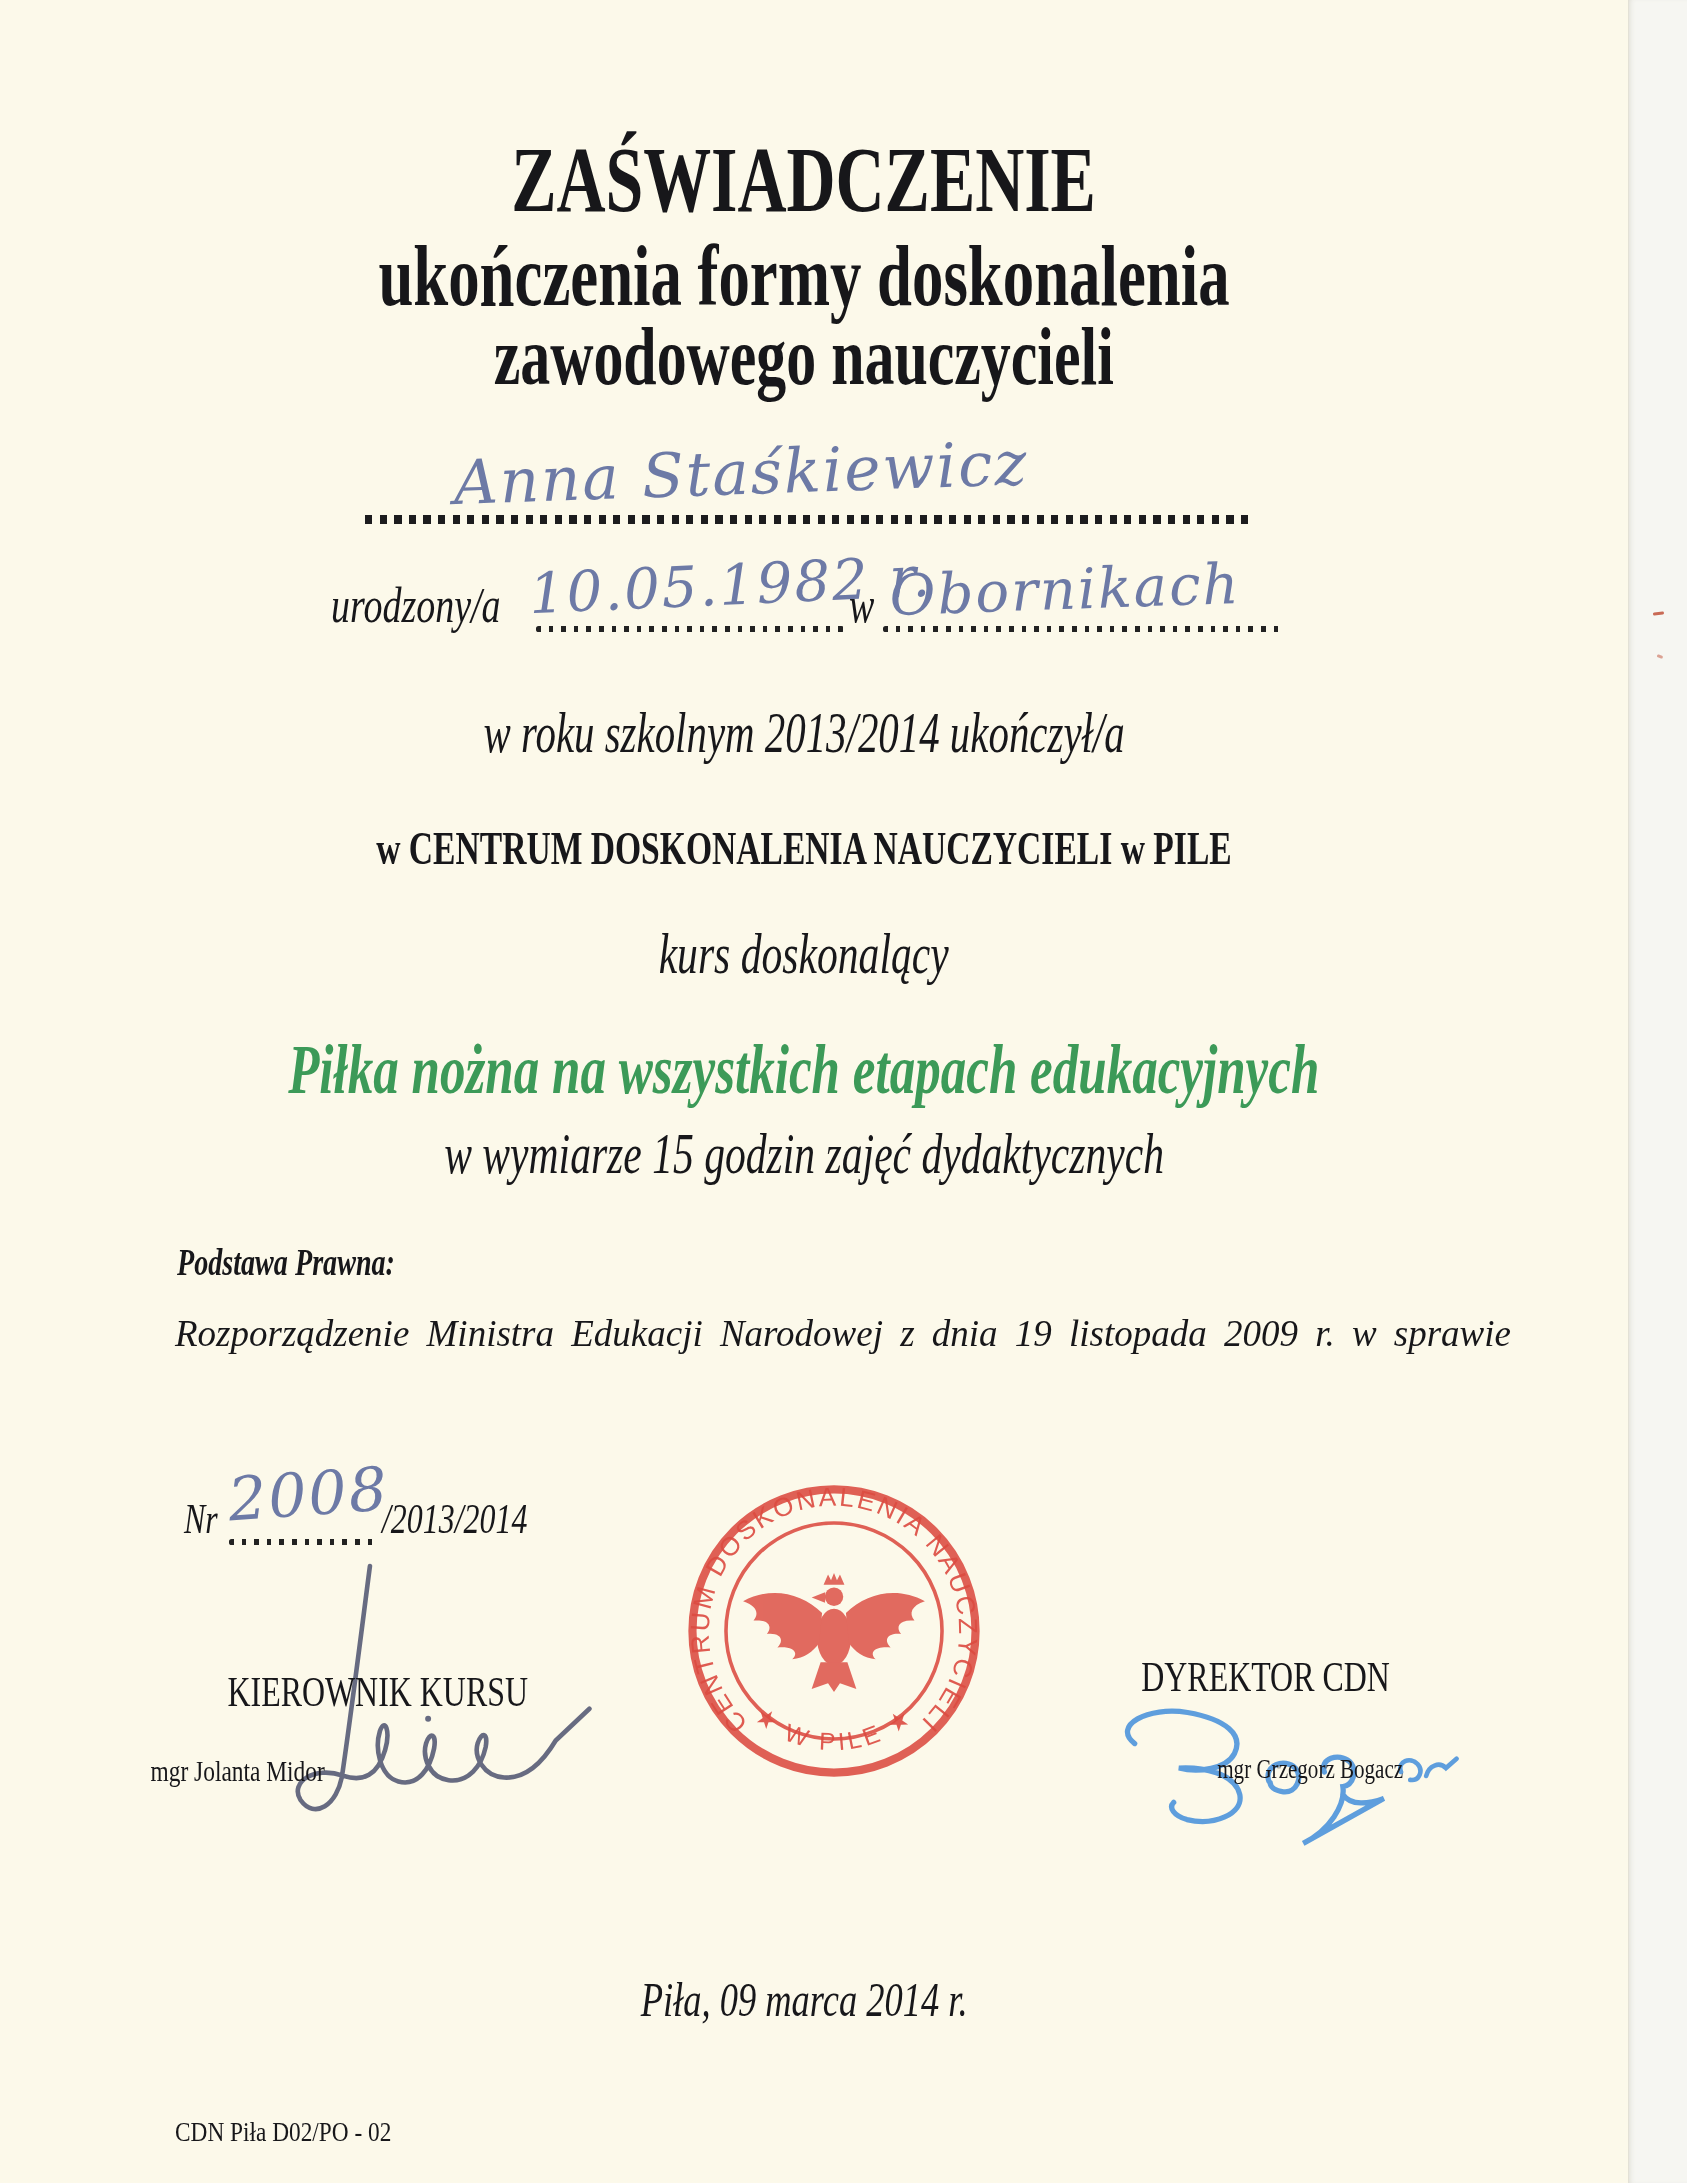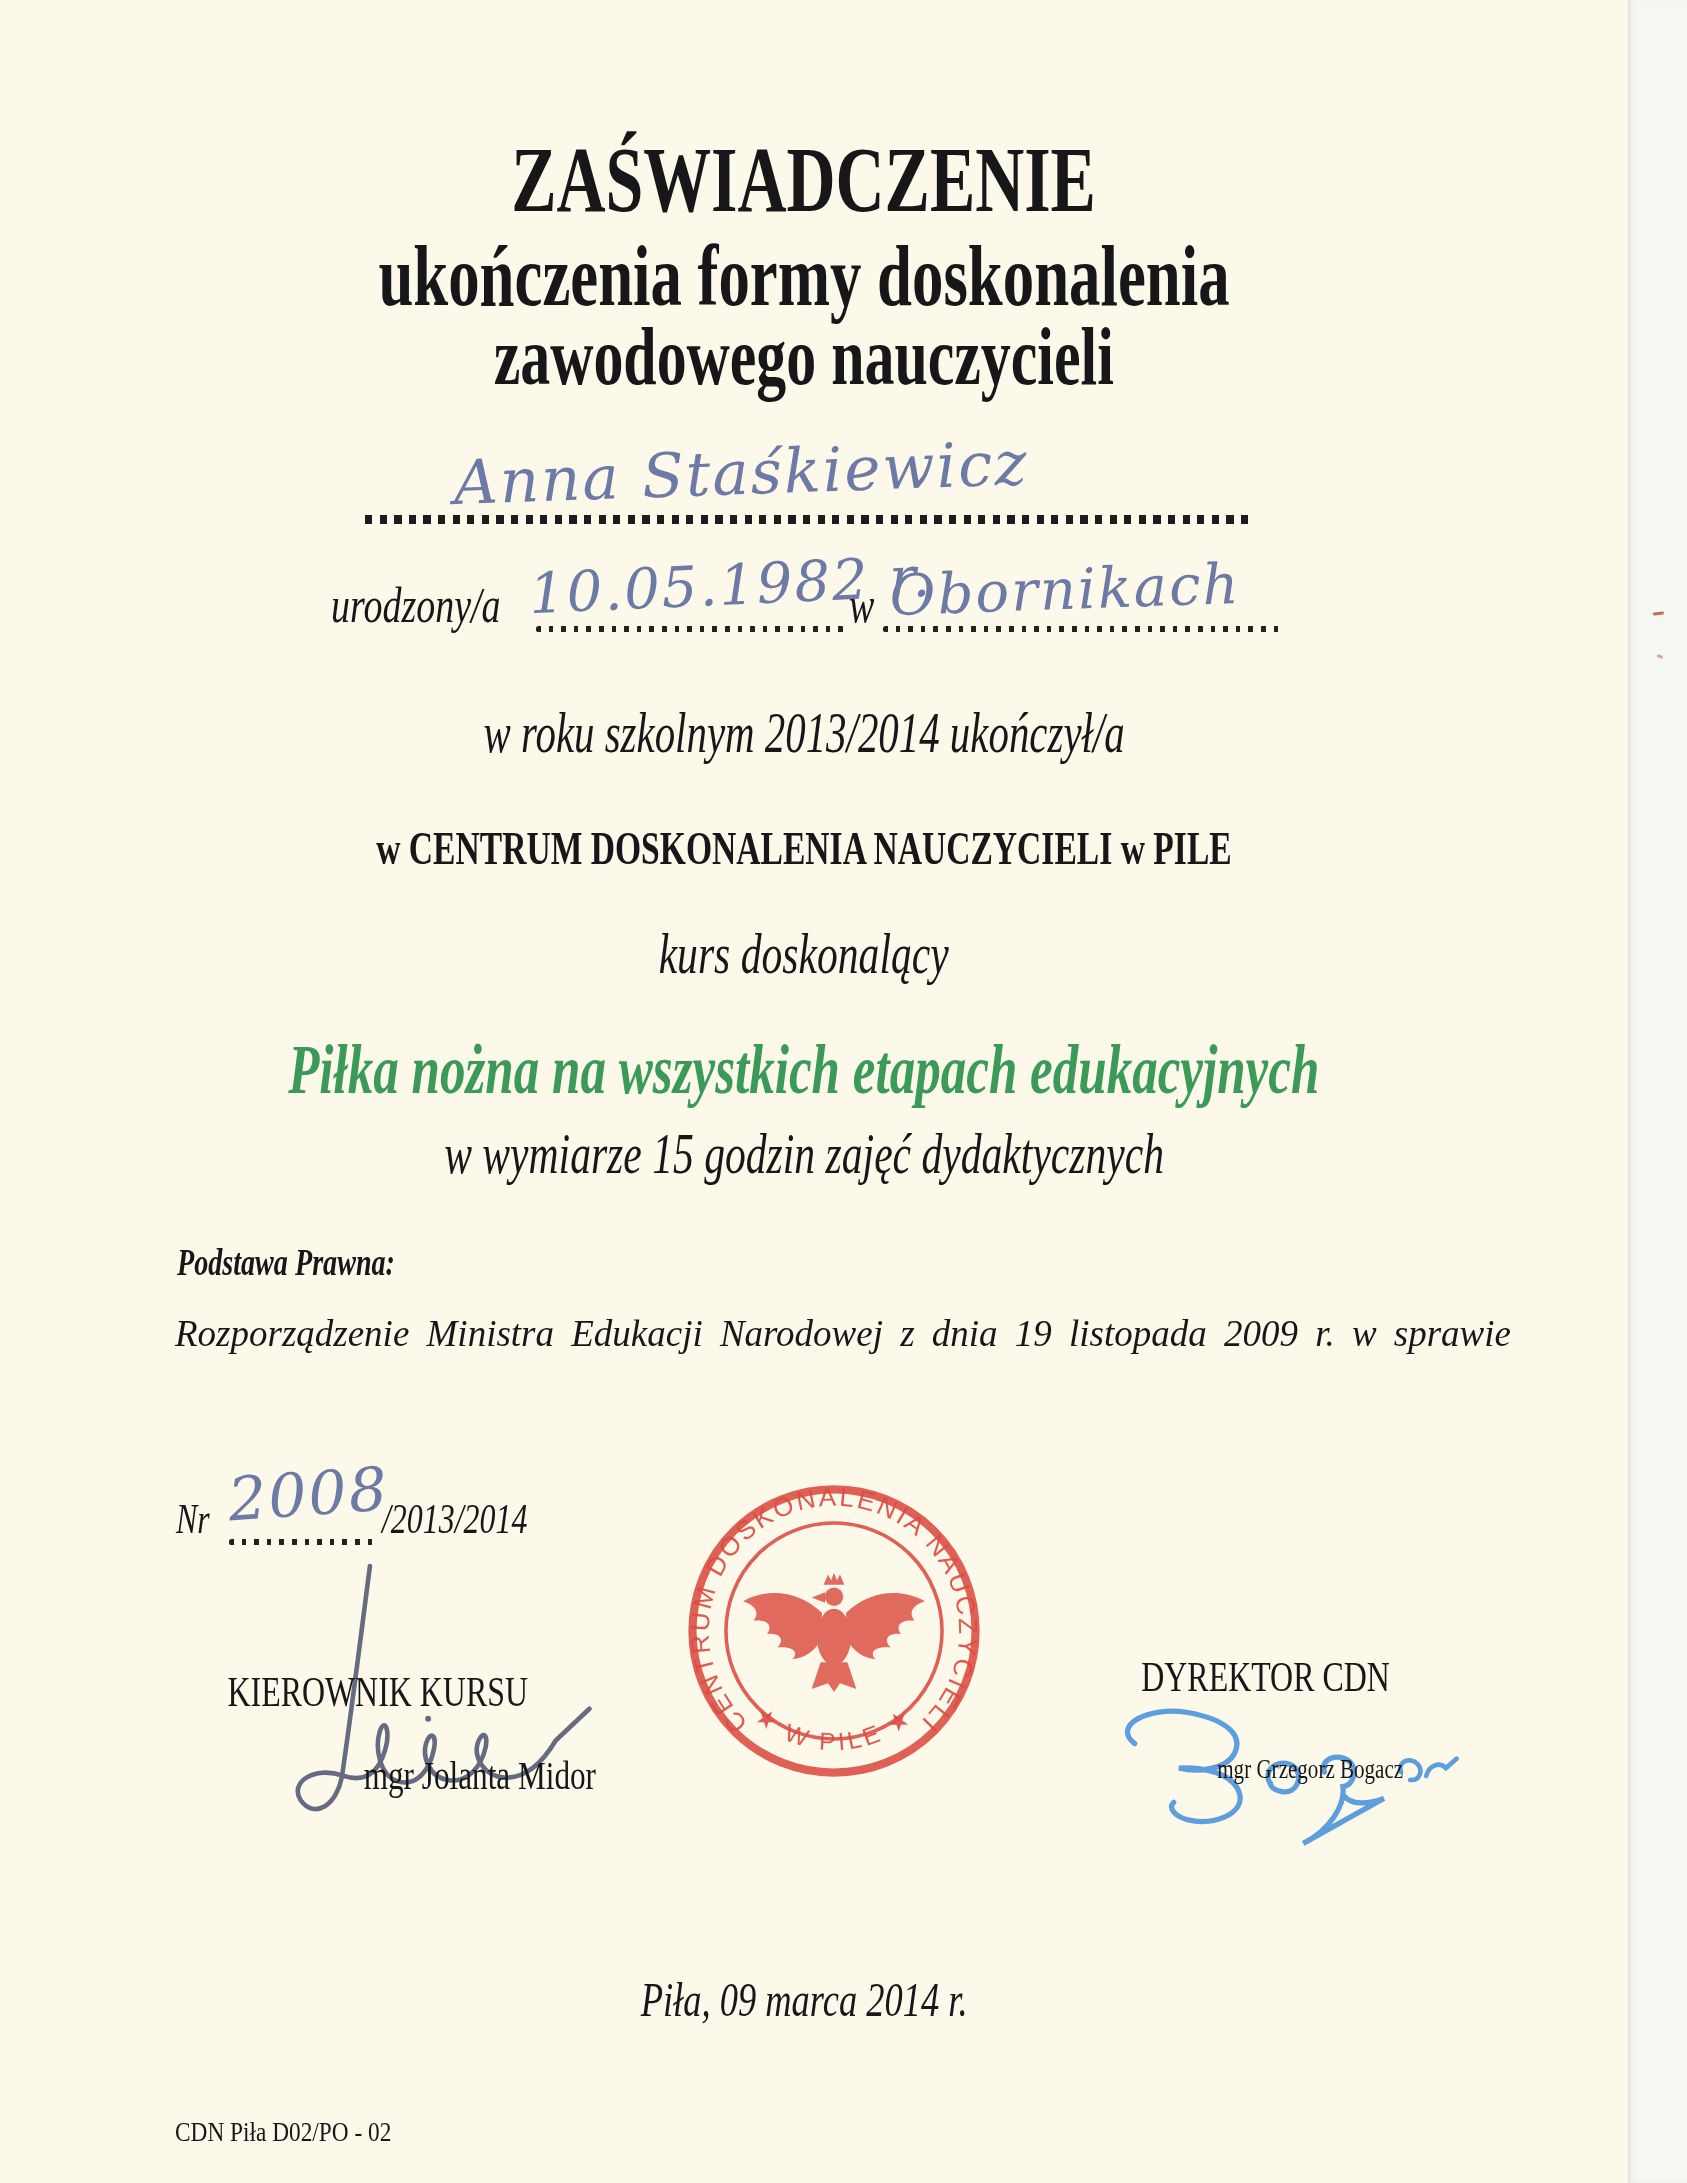--- a/index.html
+++ b/index.html
@@ -85,21 +85,21 @@
   </div>
   <div class="pos c i" style="top:1125px;font-size:57px;line-height:1;">
     <span class="narrow">w wymiarze 15 godzin zajęć dydaktycznych</span>
   </div>
 
   <div class="pos b i" style="left:177px;top:1244px;font-size:37px;line-height:1;">
     <span class="narrowL">Podstawa Prawna:</span>
   </div>
   <div class="pos i" style="left:175px;top:1315px;width:1336px;font-size:37px;line-height:1;text-align:justify;text-align-last:justify;">Rozporządzenie Ministra Edukacji Narodowej z dnia 19 listopada 2009 r. w sprawie</div>
 
-  <div class="pos i" style="left:176px;top:1498px;font-size:42px;line-height:1;">
+  <div class="pos i" style="left:184px;top:1498px;font-size:42px;line-height:1;">
     <span class="narrowL">Nr</span>
   </div>
   <div class="pos hand" style="left:228px;top:1459px;width:159px;text-align:center;font-size:60px;transform:rotate(-4deg);">2008</div>
   <div class="pos dots-small" style="left:229px;top:1539px;width:150px;"></div>
   <div class="pos i" style="left:382px;top:1498px;font-size:42px;line-height:1;">
     <span class="narrowL">/2013/2014</span>
   </div>
 
   <svg class="pos" style="left:685px;top:1482px;" width="298" height="298" viewBox="0 0 200 200">
     <g stroke="var(--stamp)" fill="none" opacity="0.88">
@@ -126,21 +126,21 @@
     </g>
   </svg>
 
   <svg class="pos" style="left:165px;top:1558px;" width="476" height="291" viewBox="0 0 720 440">
     <path d="M310,12 C296,120 281,240 268,328 C261,374 226,396 205,366 C188,339 226,314 269,329 C300,340 322,328 333,290 C341,262 333,240 325,262 C317,288 325,330 353,338 C383,346 401,318 407,288 C411,266 401,262 395,280 C389,300 399,332 429,336 C459,340 479,314 485,286 C489,264 479,262 473,280 C467,300 481,330 513,332 C547,334 573,306 591,276 L642,228" fill="none" stroke="var(--sig-left)" stroke-width="7" stroke-linecap="round" opacity="0.9"></path>
     <circle cx="398" cy="243" r="4.5" fill="var(--sig-left)" opacity="0.9"></circle>
   </svg>
   <div class="pos" style="left:126px;top:1655px;width:503px;text-align:center;font-size:42px;line-height:1;margin-top:16px;">
     <span class="narrow" style="transform:scaleX(0.76);">KIEROWNIK KURSU</span>
   </div>
-  <div class="pos" style="left:126px;top:1756px;width:503px;text-align:right;font-size:40px;line-height:1;">
+  <div class="pos" style="left:126px;top:1756px;width:503px;text-align:left;font-size:30px;line-height:1;">
     <span class="narrow" style="transform:scaleX(0.78);">mgr Jolanta Midor</span>
   </div>
 
   <div class="pos" style="left:1032px;top:1656px;width:397px;text-align:right;font-size:42px;line-height:1;">
     <span class="narrow" style="transform:scaleX(0.76);">DYREKTOR CDN</span>
   </div>
   <svg class="pos" style="left:1085px;top:1694px;" width="410" height="152" viewBox="0 0 620 230">
     <path d="M75,75 C40,48 95,18 155,28 C213,38 240,62 226,90 C214,113 172,120 142,112 C177,110 227,120 234,152 C240,182 194,200 154,190 C134,184 126,172 134,164" fill="none" stroke="var(--sig-right)" stroke-width="8" stroke-linecap="round" opacity="0.9"></path>
     <path d="M278,132 C270,108 302,96 318,112 C330,126 320,150 300,148 C286,146 280,140 280,134" fill="none" stroke="var(--sig-right)" stroke-width="8" stroke-linecap="round" opacity="0.9"></path>
     <path d="M362,118 C354,98 384,88 400,102 C412,114 407,138 390,140 C394,168 370,206 330,226 L452,158 C430,166 402,170 390,152" fill="none" stroke="var(--sig-right)" stroke-width="8" stroke-linecap="round" opacity="0.9"></path>

